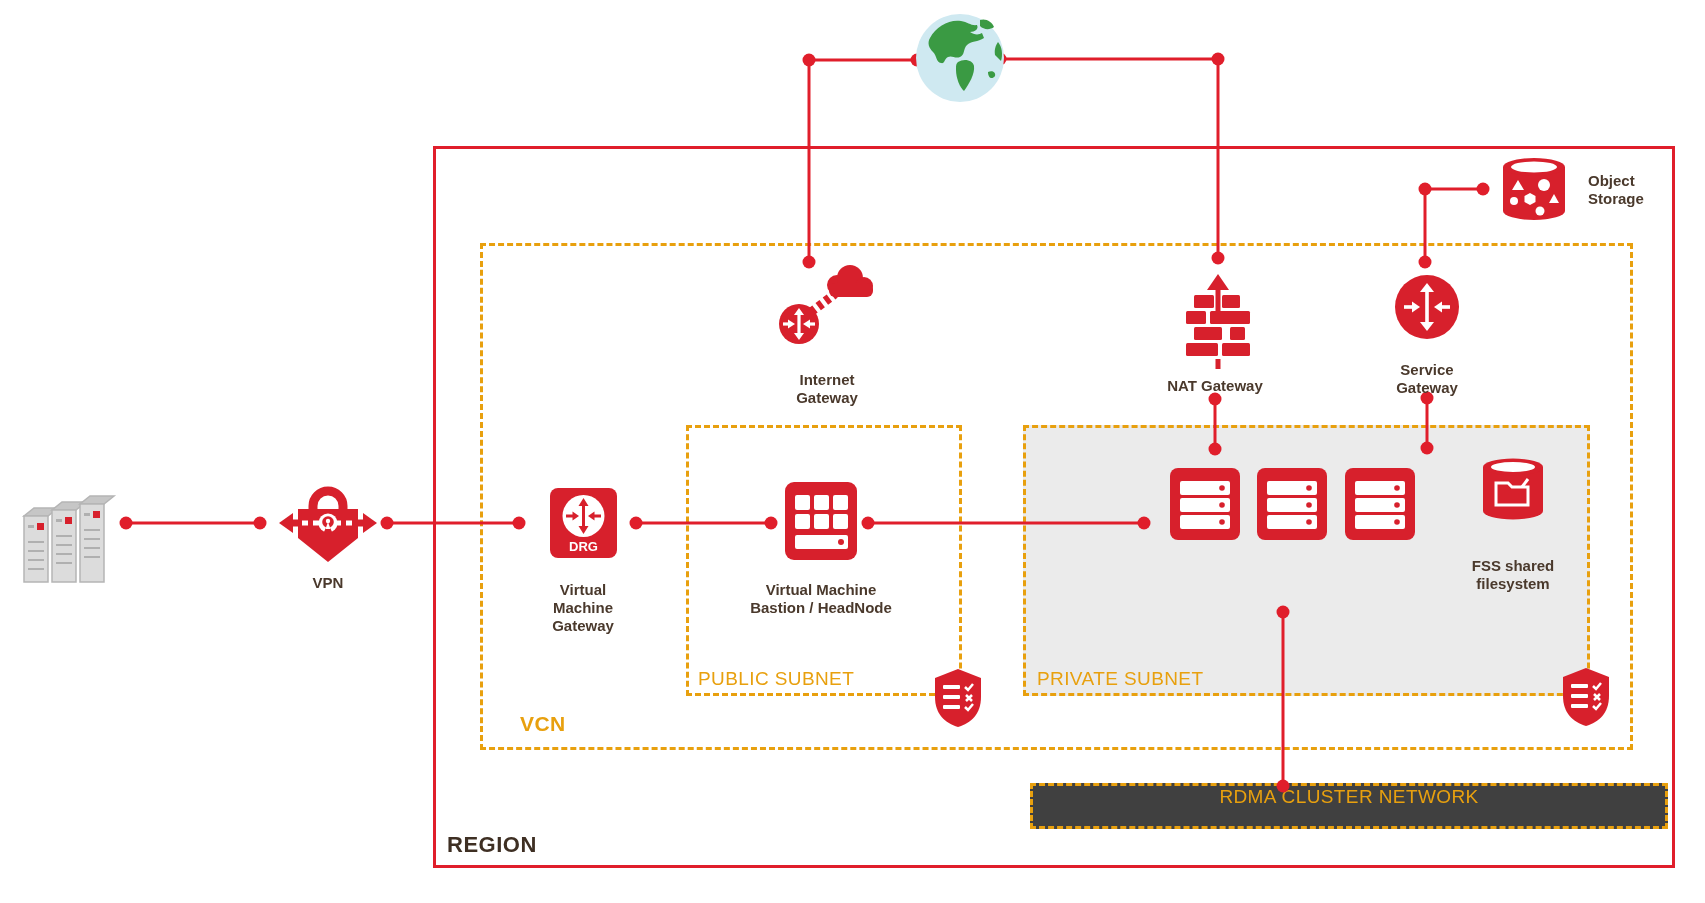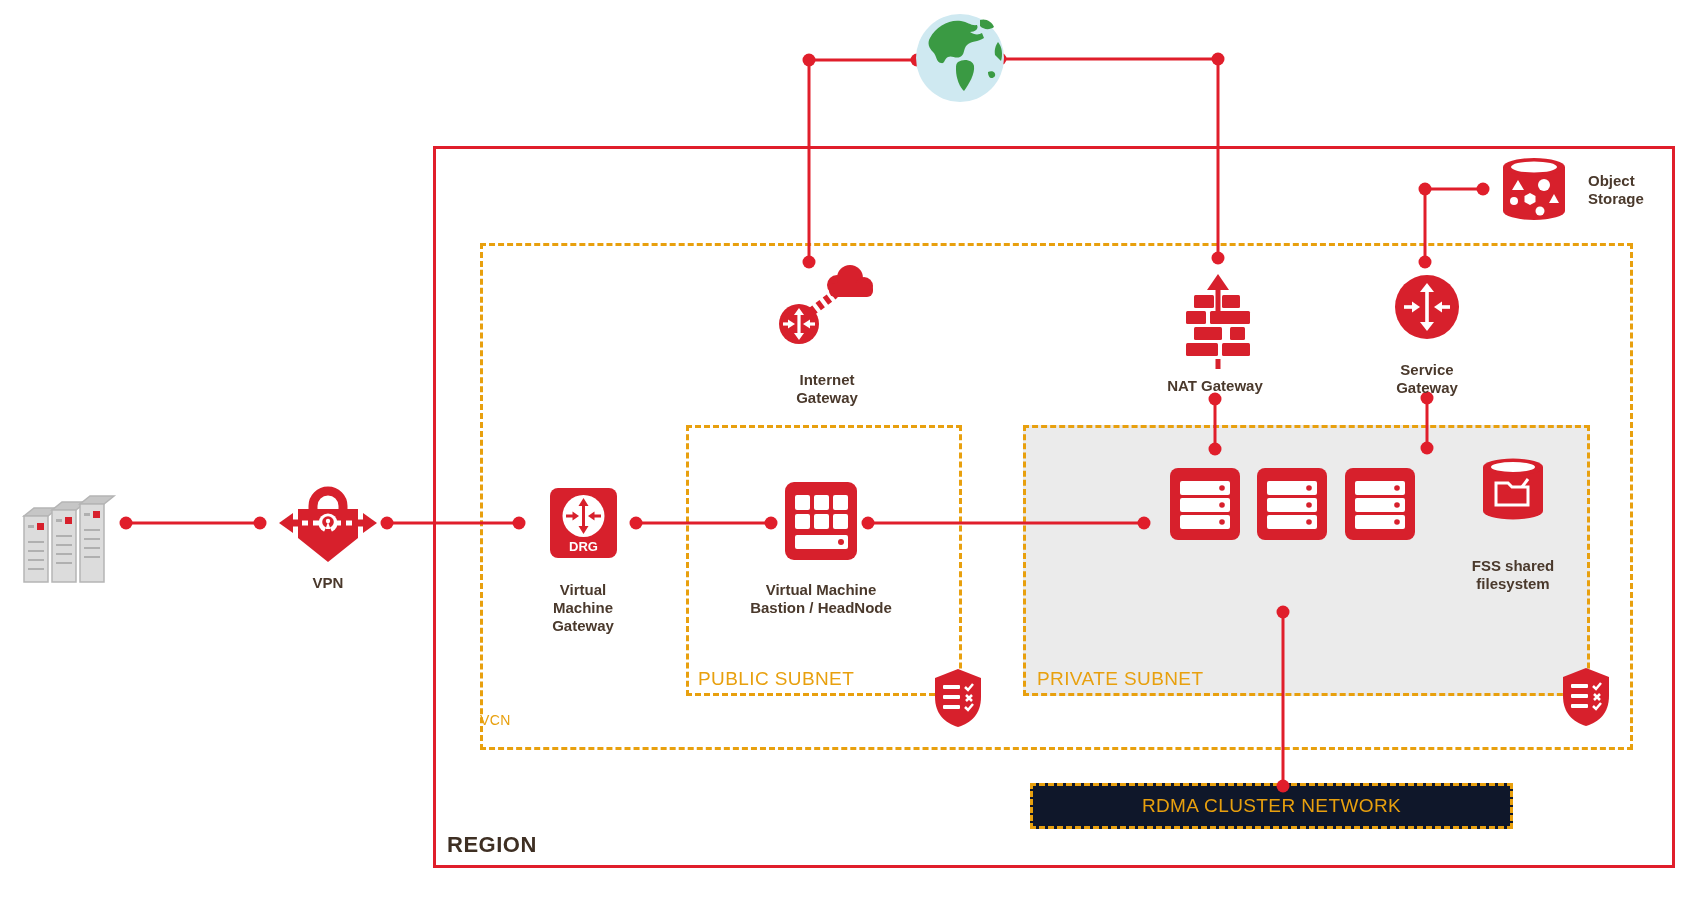--- a/index.html
+++ b/index.html
@@ -4,30 +4,30 @@
 <style>
   html,body{margin:0;padding:0;background:#ffffff;}
   #stage{position:relative;width:1705px;height:903px;background:#ffffff;
          font-family:"Liberation Sans",sans-serif;overflow:hidden;}
   
   .box{position:absolute;box-sizing:border-box;}
   #region-box{left:433px;top:146px;width:1242px;height:722px;border:3px solid #e01e2b;z-index:1;}
   #vcn-box{left:480px;top:243px;width:1153px;height:507px;border:3px dashed #e8a00e;z-index:1;}
   #public-subnet-box{left:686px;top:425px;width:276px;height:271px;border:3px dashed #e8a00e;z-index:1;}
   #private-subnet-box{left:1023px;top:425px;width:567px;height:271px;border:3px dashed #e8a00e;background:#ebebeb;z-index:1;}
-  #rdma-box{left:1030px;top:783px;width:483px;height:46px;border:3px dashed #e8a00e;background:#0f172a;z-index:1;
-            display:flex;align-items:center;justify-content:center;}
+  #rdma-box{left:1030px;top:783px;width:638px;height:46px;border:3px dashed #e8a00e;background:#404040;z-index:1;
+            display:flex;justify-content:center;}
   
   #lines{position:absolute;left:0;top:0;z-index:2;pointer-events:none;}
   
   .icon{position:absolute;z-index:3;}
   
   .lbl{position:absolute;z-index:4;color:#4a392c;font-weight:bold;font-size:15px;line-height:18px;text-align:center;}
   .orange-lbl{position:absolute;z-index:4;color:#e8a00e;font-size:19px;letter-spacing:.4px;white-space:nowrap;}
-  #vcn-label{left:480px;top:712px;font-size:14px;font-weight:normal;}
+  #vcn-label{left:520px;top:712px;font-size:21px;font-weight:bold;}
   #region-label{left:447px;top:832px;color:#3e2f23;font-weight:bold;font-size:22px;position:absolute;z-index:4;letter-spacing:.5px;}
   #rdma-label{color:#e8a00e;font-size:19px;letter-spacing:.4px;}
   .left-lbl{text-align:left;}
 </style>
 </head>
 <body>
 
 <div id="stage">
 
   <div class="box" id="region-box"></div>

